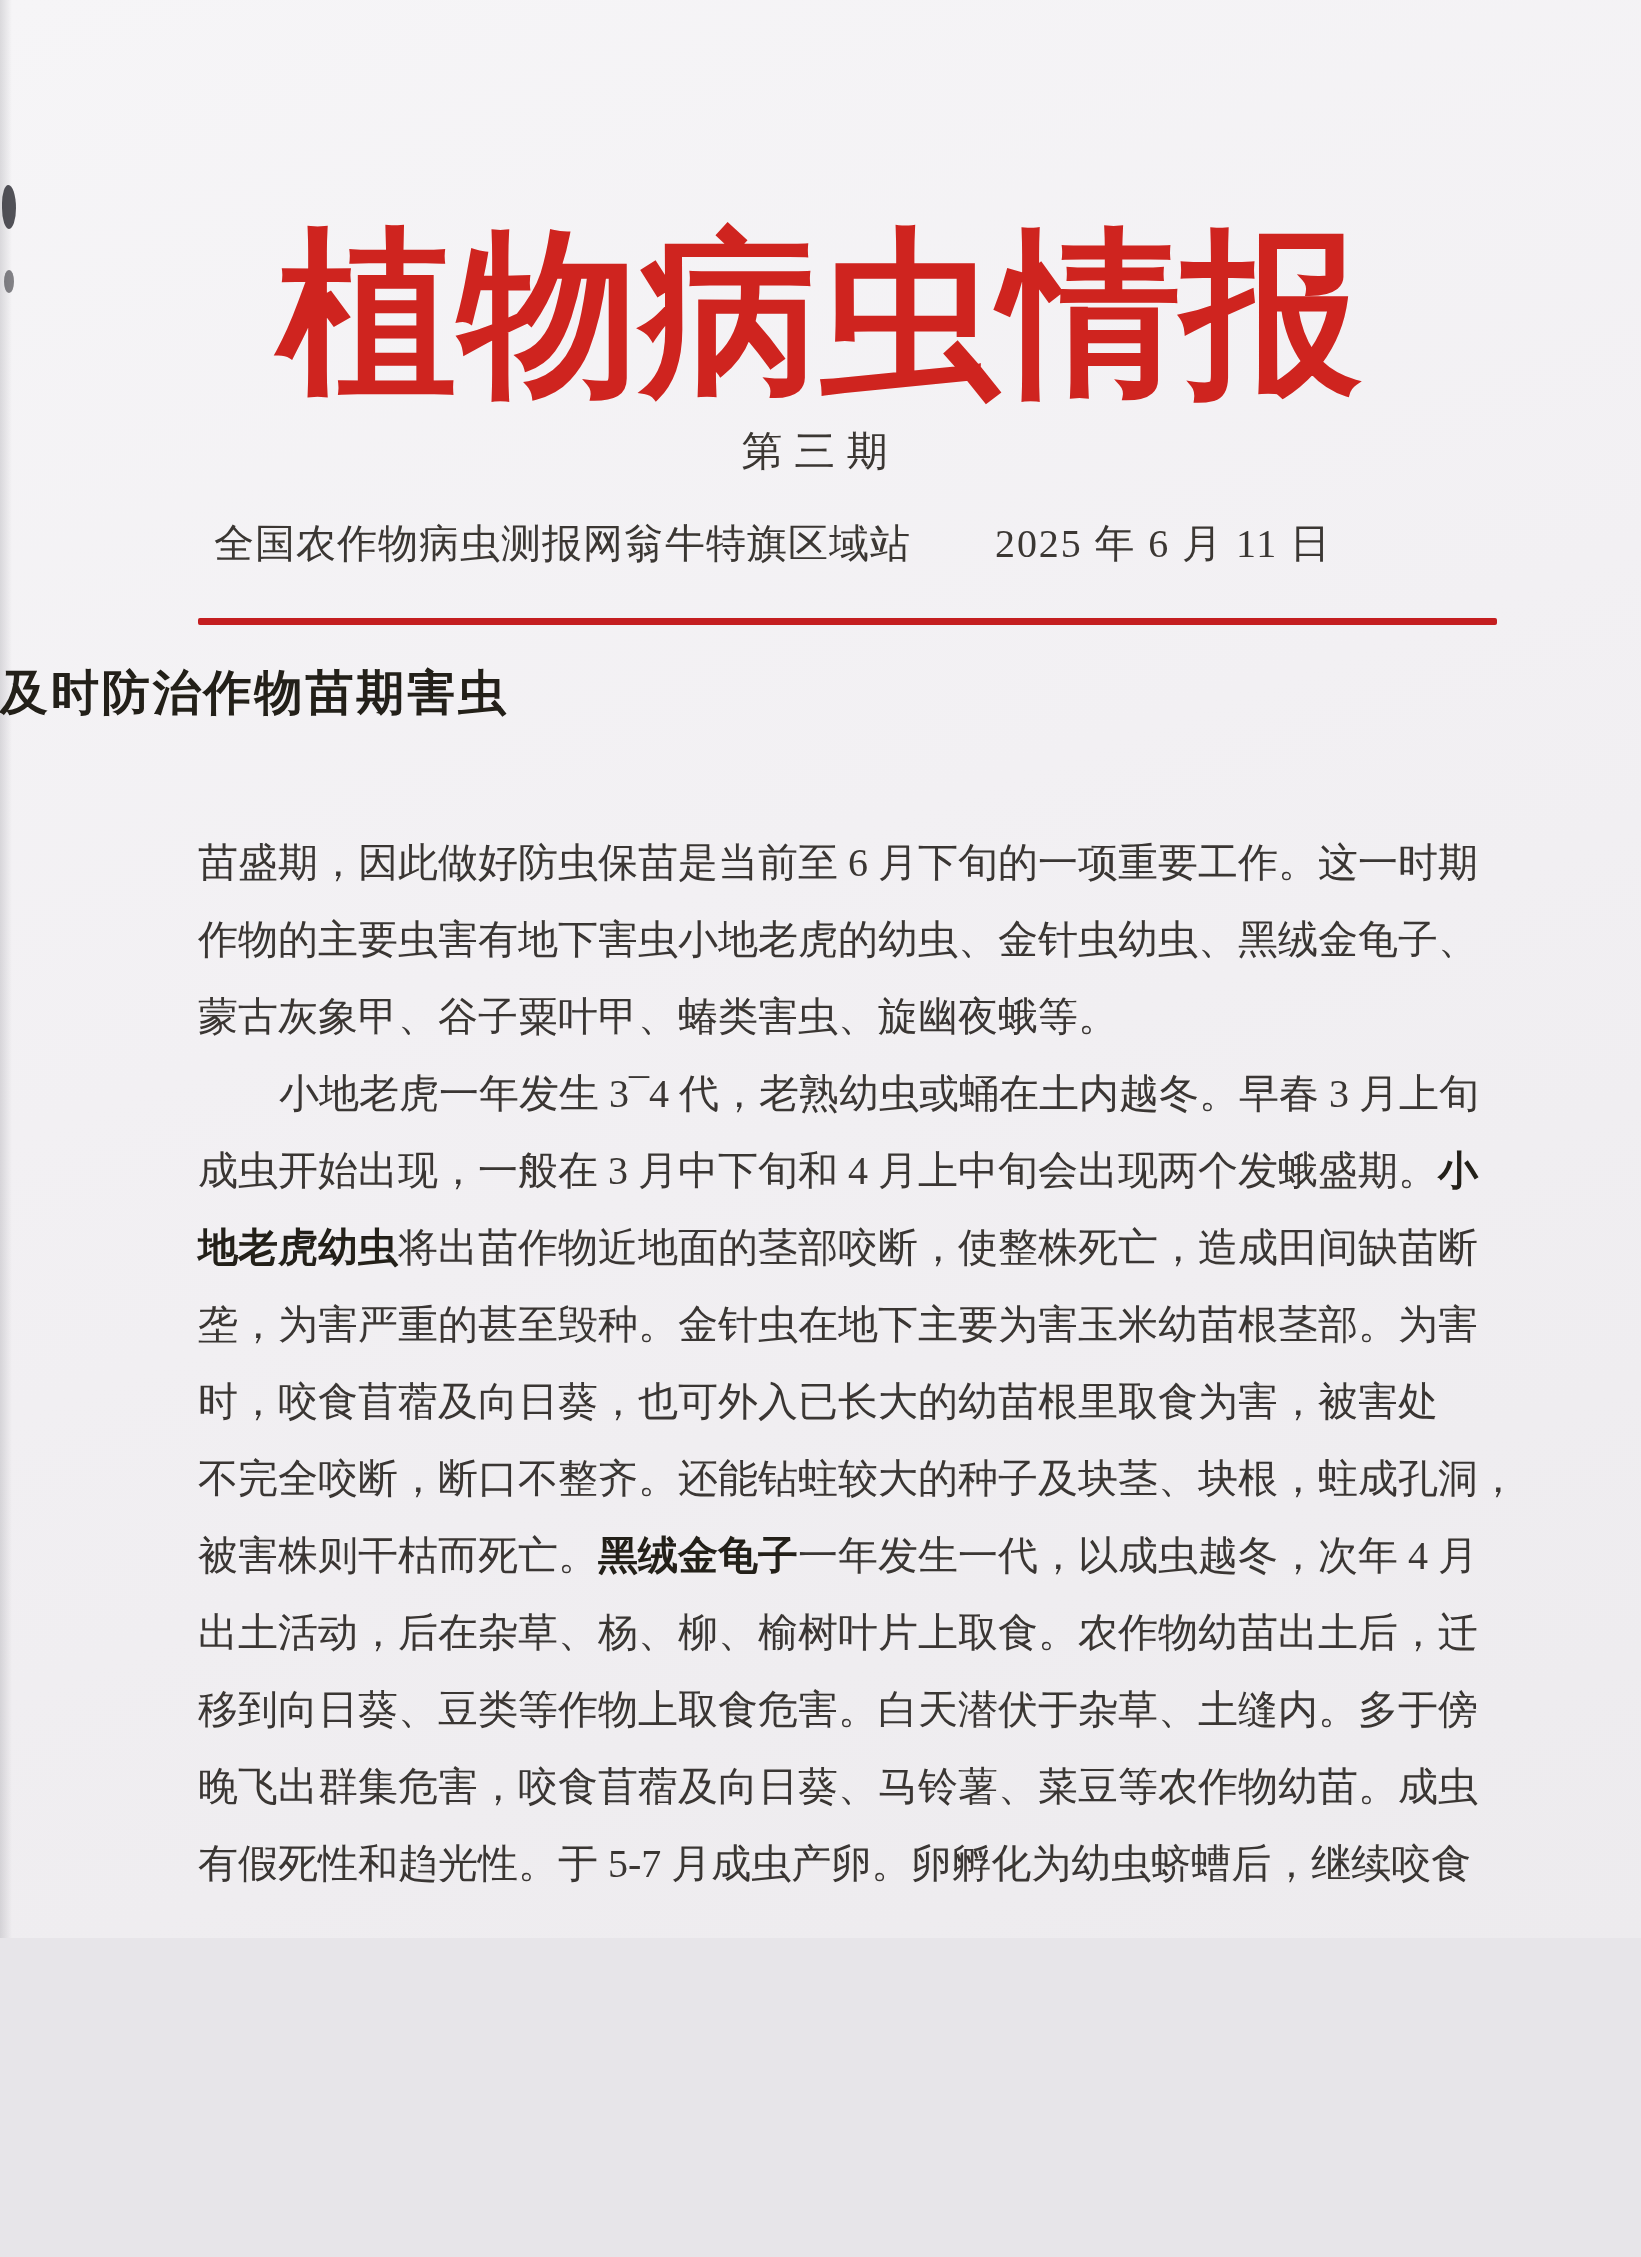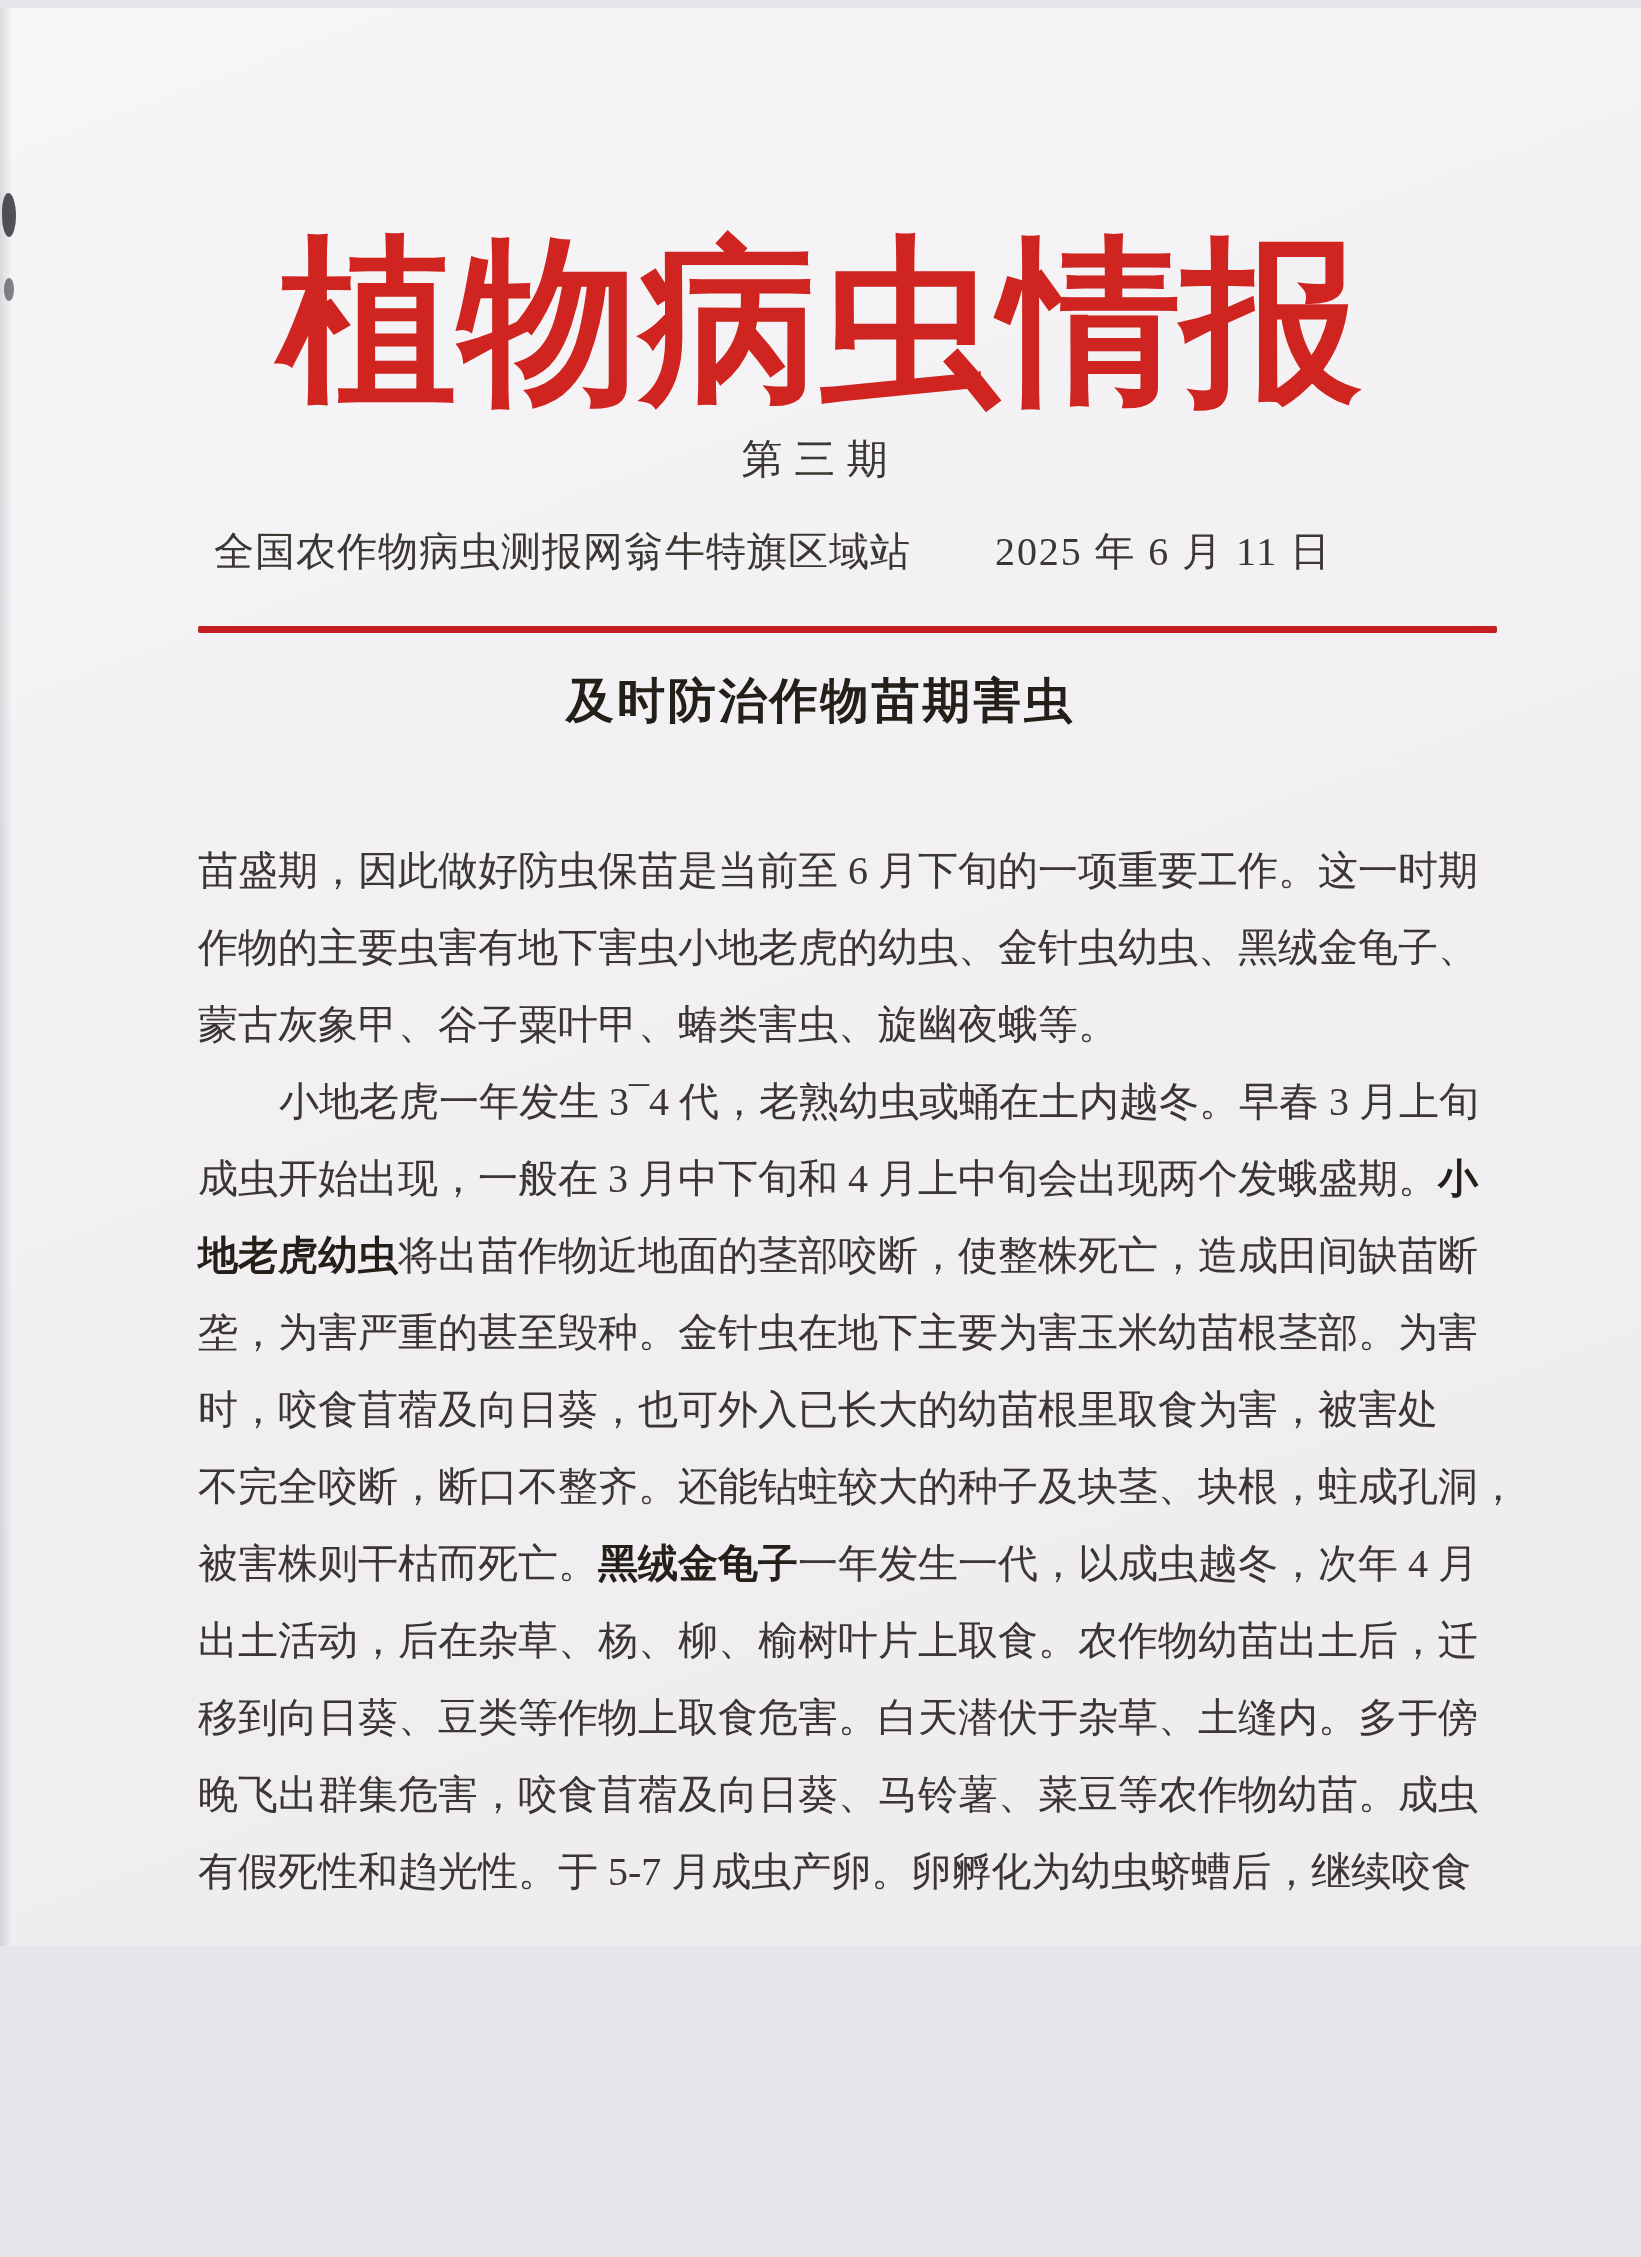--- a/index.html
+++ b/index.html
@@ -1,19 +1,19 @@
 <!DOCTYPE html>
 <html><head>
 <meta charset="utf-8">
 <style>
   html,body{margin:0;padding:0;background:#e7e5e9;}
   .page{
     position:relative;
     width:1641px;height:1938px;
-    margin:8px auto;
+    margin:0 auto;
     background:linear-gradient(160deg,#f6f5f7 0%,#f2f0f3 45%,#edebee 100%);
     font-family:"Liberation Serif","DejaVu Serif",serif;
     color:#33302d;
     overflow:hidden;
   }
   .page::before{
     content:'';position:absolute;left:0;top:0;width:11.6px;height:100%;
     background:linear-gradient(to right,rgba(70,70,80,.16),rgba(70,70,80,0));
     pointer-events:none;
   }
@@ -35,21 +35,20 @@
   }
   .meta-row{position:absolute;left:8px;top:515px;width:100%;height:58px;font-size:40px;line-height:58px;color:#3b3733;}
   .station{position:absolute;left:206px;letter-spacing:1px;}
   .date{position:absolute;left:987px;letter-spacing:1.9px;}
   .rule{
     position:absolute;left:198px;top:618px;width:1299px;height:6.8px;
     background:#c41e20;border-radius:1.9px;
   }
   .article-title{
     position:absolute;left:0;top:664px;width:100%;margin:0;
-    text-align:center;
     font-size:48px;line-height:1.2;font-weight:bold;letter-spacing:2.9px;
     color:#232019;
   }
   .body-block{
     position:absolute;left:198px;top:824px;width:1218px;
     font-size:40px;color:#3a3633;
   }
   .line{
     height:77px;line-height:77px;
     text-align:justify;

